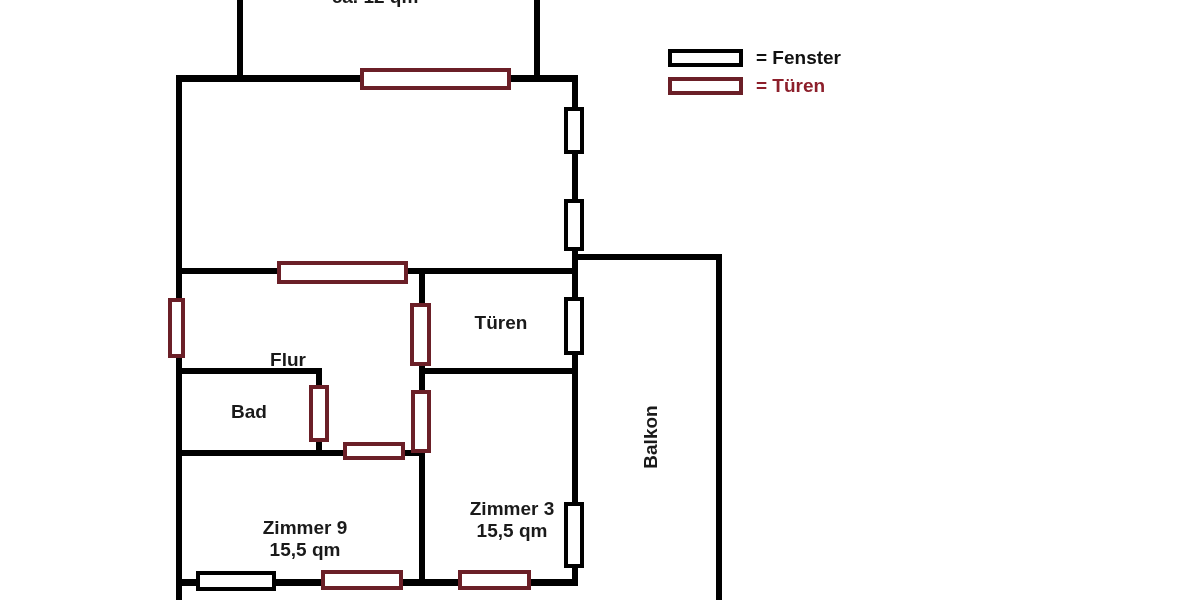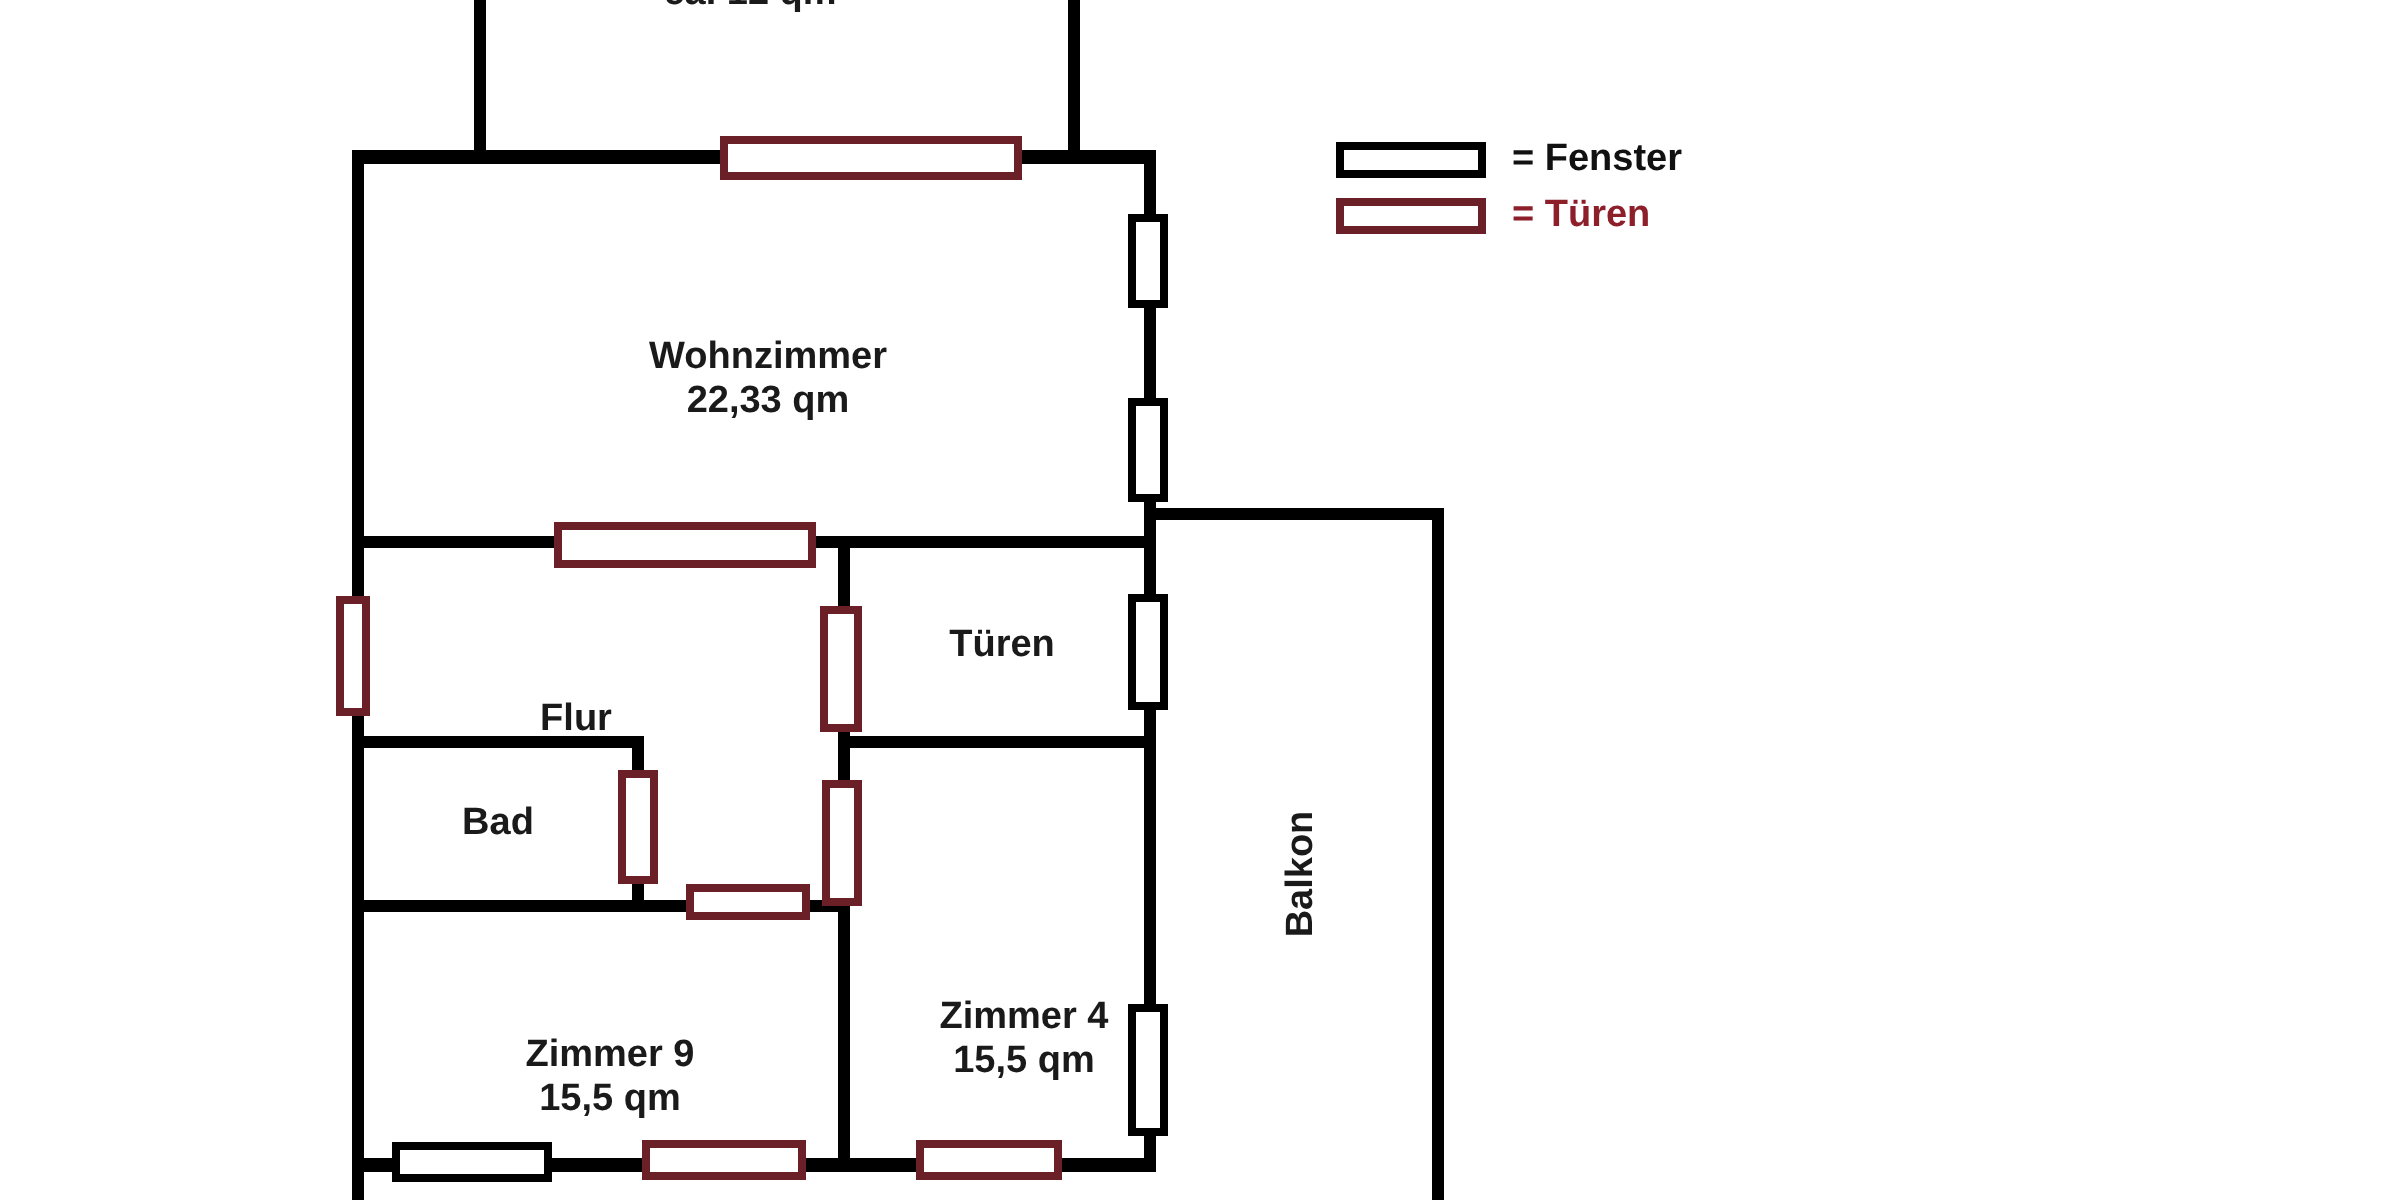--- a/index.html
+++ b/index.html
@@ -44,21 +44,21 @@
     line-height: 22px;
     color: #1a1a1a;
     white-space: nowrap;
   }
   .room-label.rot-neg90 {
     transform: translate(-50%, -50%) rotate(-90deg);
   }
   .legend {
     position: absolute;
     left: 668px;
-    top: 66px;
+    top: 44px;
   }
   .legend-row {
     display: flex;
     align-items: center;
     height: 28px;
   }
   .swatch {
     display: inline-block;
     width: 67px;
     height: 10px;
@@ -107,39 +107,35 @@
       <div class="marker door" style="left: 168px; top: 298px; width: 17px; height: 60px;"></div>
       <div class="marker door" style="left: 410px; top: 303px; width: 21px; height: 63px;"></div>
       <div class="marker door" style="left: 309px; top: 385px; width: 20px; height: 57px;"></div>
       <div class="marker door" style="left: 411px; top: 390px; width: 20px; height: 63px;"></div>
       <div class="marker door" style="left: 343px; top: 442px; width: 62px; height: 18px;"></div>
       <div class="marker door" style="left: 321px; top: 570px; width: 82px; height: 20px;"></div>
       <div class="marker door" style="left: 458px; top: 570px; width: 73px; height: 20px;"></div>
       <div class="room-label" style="left: 375px; top: -3px;">
         <div>ca. 12 qm</div>
       </div>
-      <div class="room-label" style="left: 384px; top: 190px;">
-        <div>Wohnzimmer</div>
-        <div>22,33 qm</div>
-      </div>
       <div class="room-label" style="left: 288px; top: 324px; margin-top: 36px;">
         <div>Flur</div>
       </div>
       <div class="room-label" style="left: 501px; top: 323px;">
         <div>Türen</div>
       </div>
       <div class="room-label" style="left: 249px; top: 412px; text-align: center;">
         <div>Bad</div>
       </div>
       <div class="room-label" style="left: 305px; top: 539px;">
         <div>Zimmer 9</div>
         <div>15,5 qm</div>
       </div>
       <div class="room-label" style="left: 512px; top: 520px;">
-        <div>Zimmer 4</div>
+        <div>Zimmer 3</div>
         <div>15,5 qm</div>
       </div>
       <div class="room-label rot-neg90" style="left: 651px; top: 437px;">
         <div>Balkon</div>
       </div>
     </div>
 
   <div class="legend">
     <div class="legend-row">
       <span class="swatch swatch-window"></span>

